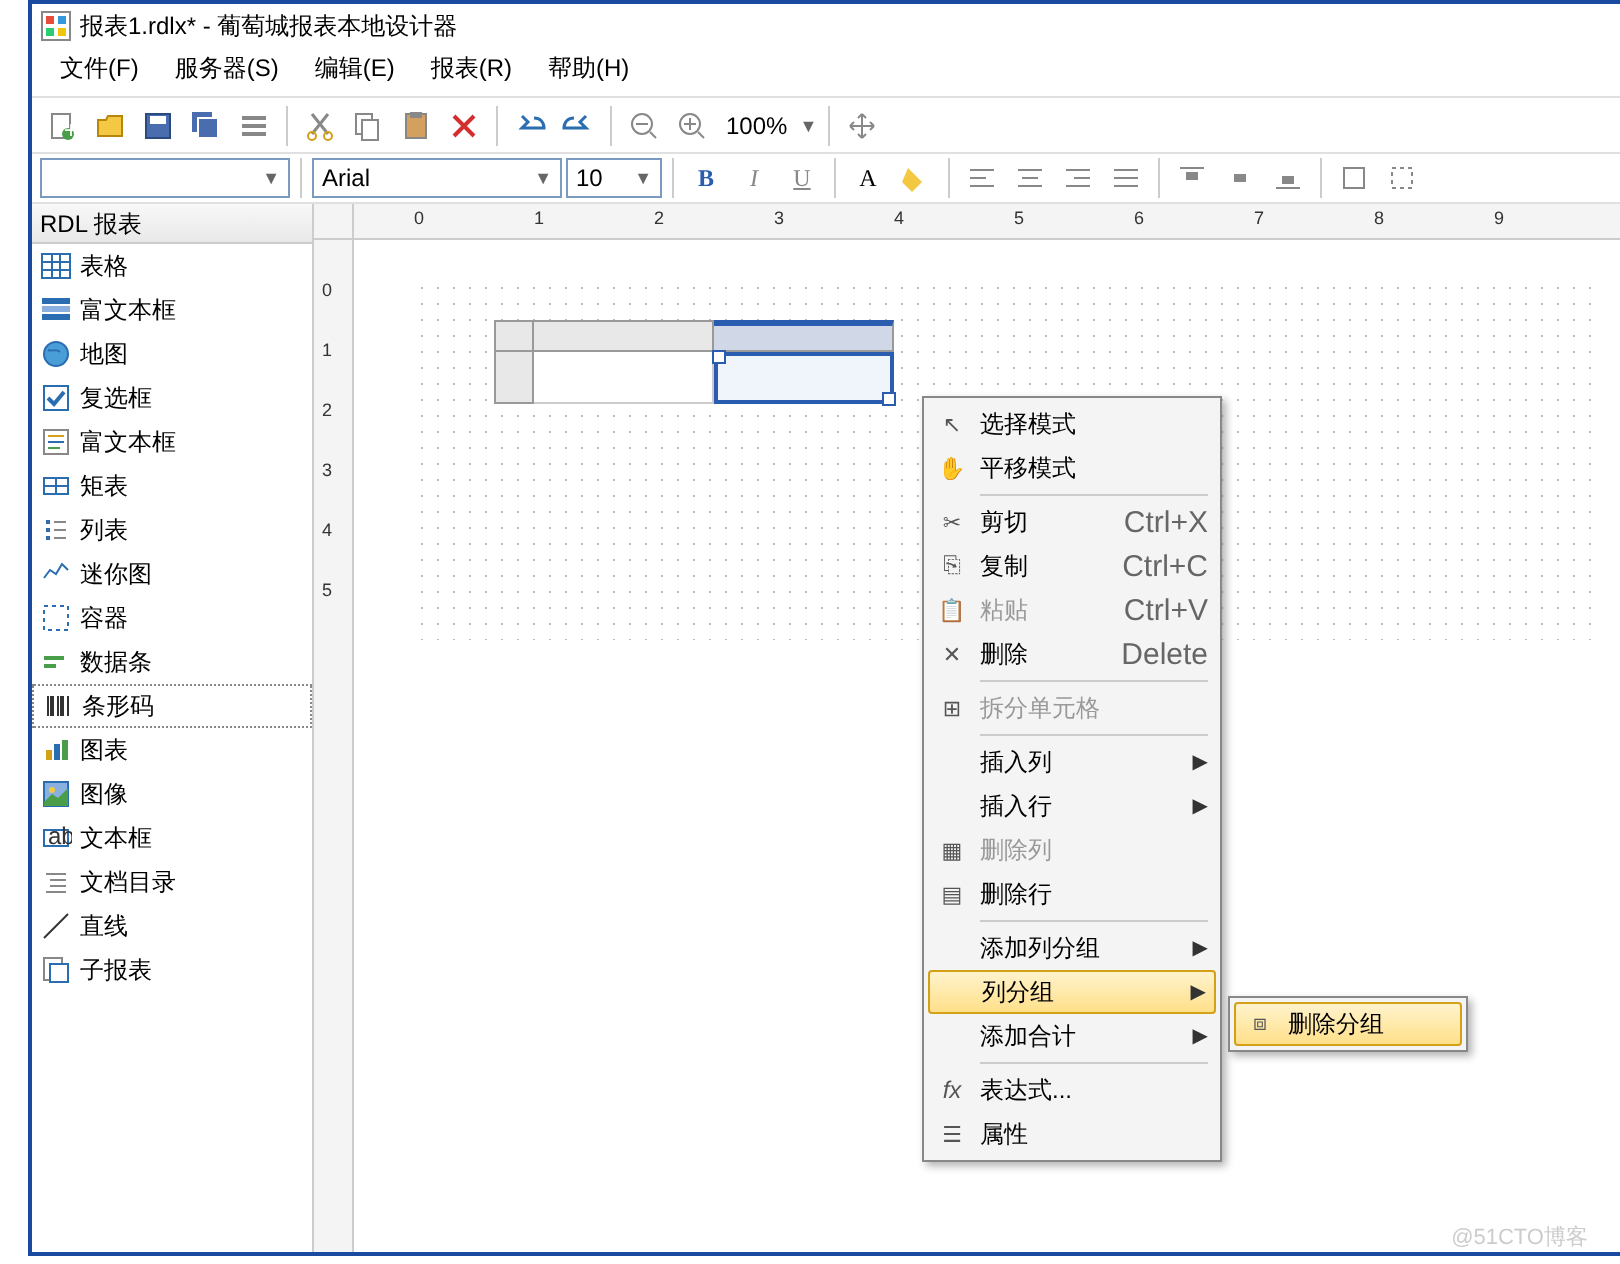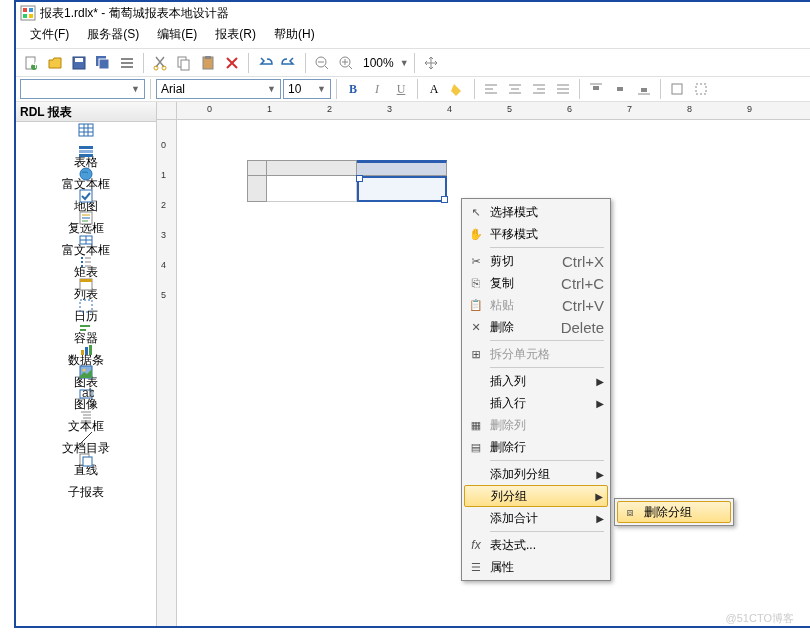--- a/index.html
+++ b/index.html
@@ -9,23 +9,23 @@
 .titlebar .icon { width: 16px; height: 16px; margin-right: 4px; }
 .menubar { height: 24px; display: flex; align-items: flex-start; padding: 0 6px; gap: 2px; }
 .menubar span { padding: 2px 8px; cursor: default; }
 .toolbar { height: 28px; display: flex; align-items: center; padding: 0 4px; gap: 2px; border-top: 1px solid #e0e0e0; }
 .toolbar .btn { width: 22px; height: 22px; display: flex; align-items: center; justify-content: center; }
 .toolbar .sep { width: 1px; height: 20px; background: #ccc; margin: 0 3px; }
 .toolbar .combo { height: 20px; border: 1px solid #7a9ac0; background: #fff; display: flex; align-items: center; padding: 0 4px; }
 .toolbar .zoom { font-size: 12px; padding: 0 4px; }
 .content { flex: 1; display: flex; overflow: hidden; }
 .sidebar { width: 141px; border-right: 1px solid #ccc; display: flex; flex-direction: column; }
-.sidebar-header { height: 20px; background: linear-gradient(#f8f8f8,#e8e8e8); border-bottom: 1px solid #ccc; padding: 2px 4px; font-weight: bold; }
+.sidebar-header { height: 20px; background: linear-gradient(#f8f8f8,#e8e8e8); border-bottom: 1px solid #ccc; padding: 2px 4px; font-weight: normal; }
 .sidebar-items { flex: 1; overflow: auto; }
-.sidebar-item { height: 22px; display: flex; align-items: center; padding: 0 4px; gap: 16px; flex-direction: column; }
+.sidebar-item { height: 22px; display: flex; align-items: center; padding: 0 4px; gap: 4px; }
 .sidebar-item.selected { background: #fff; border: 1px dotted #888; }
 .sidebar-item .sicon { width: 16px; height: 16px; }
 .design-area { flex: 1; position: relative; background: #fff; display: flex; flex-direction: column; }
 .fmt-toolbar { height: 26px; display: flex; align-items: center; padding: 0 4px; gap: 2px; border-bottom: 1px solid #e0e0e0; }
 .canvas-wrap { flex: 1; position: relative; overflow: hidden; background: #fff; }
 .ruler-h { position: absolute; left: 20px; top: 0; right: 0; height: 18px; background: #f4f4f4; border-bottom: 1px solid #ccc; font-size: 9px; }
 .ruler-v { position: absolute; left: 0; top: 18px; bottom: 0; width: 20px; background: #f4f4f4; border-right: 1px solid #ccc; font-size: 9px; }
 .corner { position:absolute; left:0; top:0; width:20px; height:18px; background:#f4f4f4; border-right:1px solid #ccc; border-bottom:1px solid #ccc;}
 .canvas { position: absolute; left: 20px; top: 18px; right: 0; bottom: 0; overflow: auto; }
 .page-body { position:absolute; left:30px; top:20px; width:590px; height:180px; background:#fff; }
@@ -340,42 +340,53 @@
                 <line x1="7" y1="4" x2="13" y2="4" stroke="#888"></line>
                 <line x1="7" y1="8" x2="13" y2="8" stroke="#888"></line>
                 <line x1="7" y1="12" x2="13" y2="12" stroke="#888"></line>
               </svg>
             </span>
             <span>列表</span>
           </div>
           <div class="sidebar-item">
             <span class="sicon">
               <svg width="16" height="16">
-                <rect x="2" y="3" width="12" height="11" fill="#fff" stroke="#888"></rect>
-                <rect x="2" y="3" width="12" height="3" fill="#d4a017"></rect>
-              </svg>
-            </span>
-            <span>日历</span>
+                <path d="M2 10l3-4 3 2 3-5 3 3" stroke="#2a6db0" fill="none"></path>
+              </svg>
+            </span>
+            <span>迷你图</span>
           </div>
           <div class="sidebar-item">
             <span class="sicon">
               <svg width="16" height="16">
                 <rect x="2" y="2" width="12" height="12" fill="none" stroke="#2a6db0" stroke-dasharray="2"></rect>
               </svg>
             </span>
             <span>容器</span>
           </div>
           <div class="sidebar-item">
             <span class="sicon">
               <svg width="16" height="16">
                 <rect x="2" y="5" width="10" height="2" fill="#4a9e4a"></rect>
                 <rect x="2" y="9" width="6" height="2" fill="#4a9e4a"></rect>
               </svg>
             </span>
             <span>数据条</span>
+          </div>
+          <div class="sidebar-item selected">
+            <span class="sicon">
+              <svg width="16" height="16">
+                <line x1="3" y1="3" x2="3" y2="13" stroke="#333"></line>
+                <line x1="5" y1="3" x2="5" y2="13" stroke="#333" stroke-width="2"></line>
+                <line x1="8" y1="3" x2="8" y2="13" stroke="#333"></line>
+                <line x1="10" y1="3" x2="10" y2="13" stroke="#333" stroke-width="2"></line>
+                <line x1="13" y1="3" x2="13" y2="13" stroke="#333"></line>
+              </svg>
+            </span>
+            <span>条形码</span>
           </div>
           <div class="sidebar-item">
             <span class="sicon">
               <svg width="16" height="16">
                 <rect x="3" y="8" width="3" height="5" fill="#d4a017"></rect>
                 <rect x="7" y="5" width="3" height="8" fill="#2a6db0"></rect>
                 <rect x="11" y="3" width="3" height="10" fill="#4a9e4a"></rect>
               </svg>
             </span>
             <span>图表</span>

